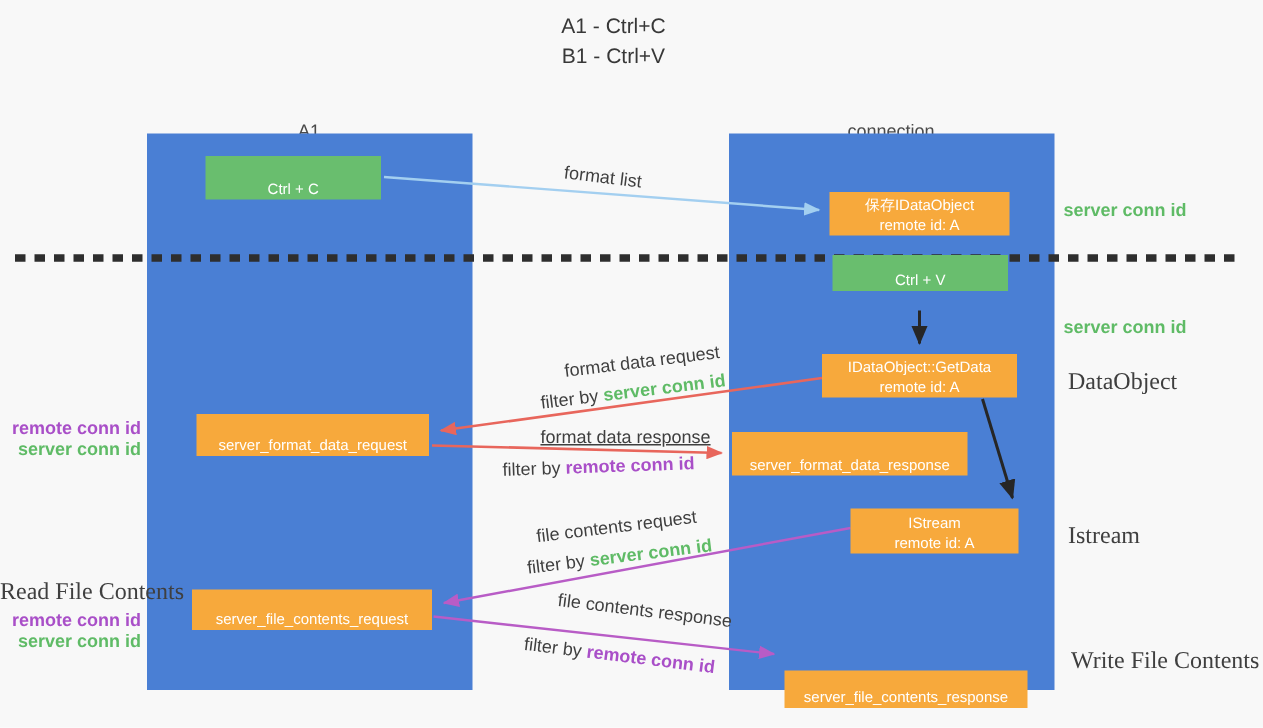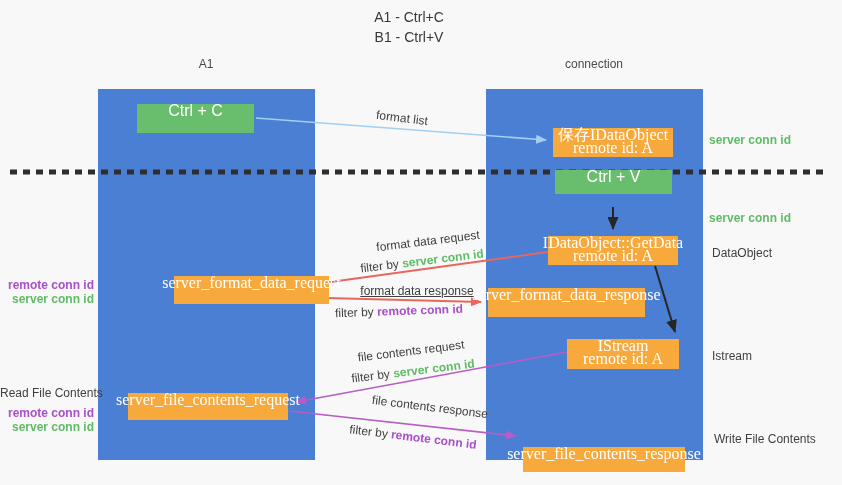--- a/index.html
+++ b/index.html
@@ -7,38 +7,38 @@
     --arrow-blue:#a3cff0; --arrow-red:#e8665c; --arrow-magenta:#b85cc6; --arrow-black:#262626;
     --text-dark:#3f3f3f; --text-green:#5fbb66; --text-purple:#a94fc8;
   }
   *{margin:0;padding:0;box-sizing:border-box;}
   body{background:#fff;}
   .canvas{position:relative;width:842px;height:485px;background:var(--bg);
           font-family:"Liberation Sans",sans-serif;overflow:hidden;}
   .title{position:absolute;left:309px;top:7px;width:200px;text-align:center;
          font-size:14px;line-height:20px;color:#383838;}
   .col-header{position:absolute;width:120px;text-align:center;font-size:12px;
-              line-height:14px;color:#4a4a4a;}
+              line-height:14px;color:#4a4a4a;margin-top:23px;}
   .col{position:absolute;top:89px;width:217px;height:371px;background:var(--column-blue);}
   .node{position:absolute;display:flex;flex-direction:column;align-items:center;
-        justify-content:flex-start;color:#fff;font-size:16px;line-height:13px;
+        justify-content:flex-end;color:#fff;font-size:10px;line-height:13px;
         text-align:center;white-space:nowrap;}
   .green-box{background:var(--box-green);}
-  .orange-box{background:var(--box-orange);font-family:Liberation Serif, serif;}
+  .orange-box{background:var(--box-orange);}
   svg.arrows{position:absolute;left:0;top:0;}
   .ln-blue{stroke:var(--arrow-blue);stroke-width:1.6;}
   .ln-red{stroke:var(--arrow-red);stroke-width:1.8;}
   .ln-mag{stroke:var(--arrow-magenta);stroke-width:1.6;}
   .ln-blk{stroke:var(--arrow-black);stroke-width:2;}
   .mk-blue{fill:var(--arrow-blue);} .mk-red{fill:var(--arrow-red);}
   .mk-mag{fill:var(--arrow-magenta);} .mk-blk{fill:var(--arrow-black);}
   .dashline{stroke:#2e2e2e;stroke-width:5;stroke-dasharray:7 6;}
   .flow-label{position:absolute;font-size:12px;color:var(--text-dark);
               white-space:nowrap;transform-origin:center;}
-  .side-label{position:absolute;font-size:12px;color:var(--text-dark);white-space:nowrap;}
+  .side-label{position:absolute;font-size:16px;color:var(--text-dark);white-space:nowrap;font-family:Liberation Serif, serif;}
   .side-group{position:absolute;font-size:12px;font-weight:bold;line-height:14px;}
   .right-align{text-align:right;}
   .conn-green{color:var(--text-green);font-weight:bold;}
   .conn-purple{color:var(--text-purple);font-weight:bold;}
 </style>
 </head>
 <body>
 
 <div class="canvas">
 
@@ -93,21 +93,21 @@
 
   <div class="node green-box" style="left:555px;top:170px;width:117px;height:24px;">
     <span>Ctrl + V</span>
   </div>
 
   <div class="node orange-box" style="left:548px;top:236px;width:130px;height:29px;">
     <span>IDataObject::GetData</span>
     <span>remote id: A</span>
   </div>
 
-  <div class="node orange-box" style="left:131px;top:276px;width:155px;height:28px;margin-left:43px;">
+  <div class="node orange-box" style="left:131px;top:276px;width:155px;height:28px;">
     <span>server_format_data_request</span>
   </div>
 
   <div class="node orange-box" style="left:488px;top:288px;width:157px;height:29px;">
     <span>server_format_data_response</span>
   </div>
 
   <div class="node orange-box" style="left:567px;top:339px;width:112px;height:30px;">
     <span>IStream</span>
     <span>remote id: A</span>

